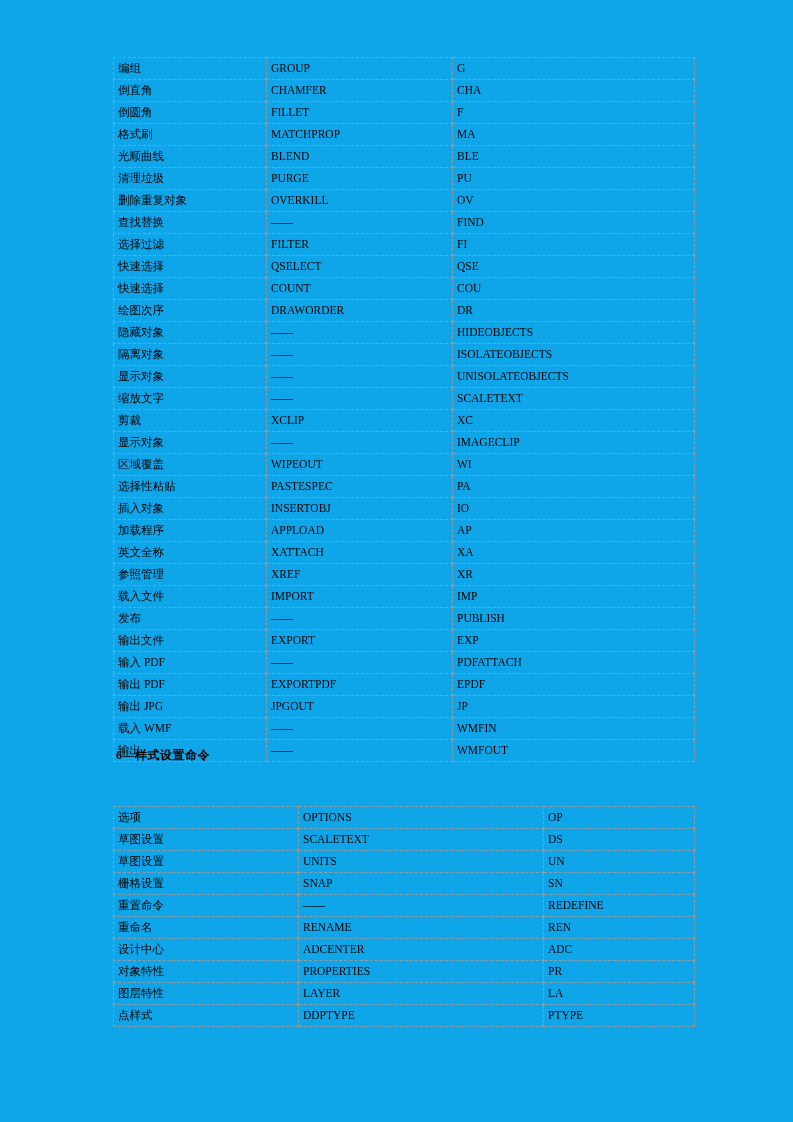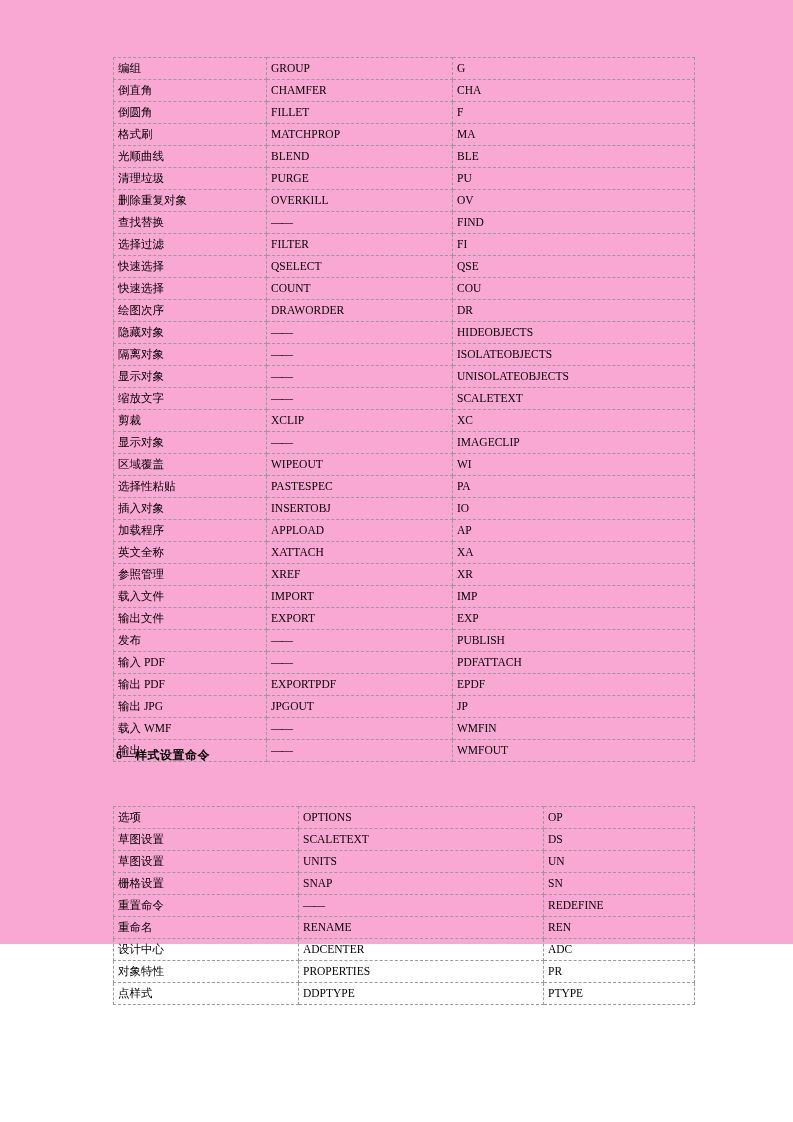--- a/index.html
+++ b/index.html
@@ -14,22 +14,22 @@
     font-family: "Liberation Serif", "DejaVu Serif", serif;
     color: #000000;
     overflow: hidden;
   }
 
   .page {
     position: absolute;
     left: 0;
     top: 0;
     width: 793px;
-    height: 944px;
-    background: #f9a8d4;
+    height: 1122px;
+    background: #0ea5e9;
   }
 
   .cmd-table {
     position: absolute;
     border-collapse: collapse;
     table-layout: fixed;
     font-size: 11.5px;
     line-height: 1;
   }
 
@@ -213,28 +213,28 @@
           <td>参照管理</td>
           <td>XREF</td>
           <td>XR</td>
         </tr>
         <tr>
           <td>载入文件</td>
           <td>IMPORT</td>
           <td>IMP</td>
         </tr>
         <tr>
+          <td>发布</td>
+          <td class="dash-cell">——</td>
+          <td>PUBLISH</td>
+        </tr>
+        <tr>
           <td>输出文件</td>
           <td>EXPORT</td>
           <td>EXP</td>
-        </tr>
-        <tr>
-          <td>发布</td>
-          <td class="dash-cell">——</td>
-          <td>PUBLISH</td>
         </tr>
         <tr>
           <td>输入 PDF</td>
           <td class="dash-cell">——</td>
           <td>PDFATTACH</td>
         </tr>
         <tr>
           <td>输出 PDF</td>
           <td>EXPORTPDF</td>
           <td>EPDF</td>
@@ -300,20 +300,25 @@
           <td>设计中心</td>
           <td>ADCENTER</td>
           <td>ADC</td>
         </tr>
         <tr>
           <td>对象特性</td>
           <td>PROPERTIES</td>
           <td>PR</td>
         </tr>
         <tr>
+          <td>图层特性</td>
+          <td>LAYER</td>
+          <td>LA</td>
+        </tr>
+        <tr>
           <td>点样式</td>
           <td>DDPTYPE</td>
           <td>PTYPE</td>
         </tr>
       </tbody>
   </table>
 
 </div>
 
 </body></html>

